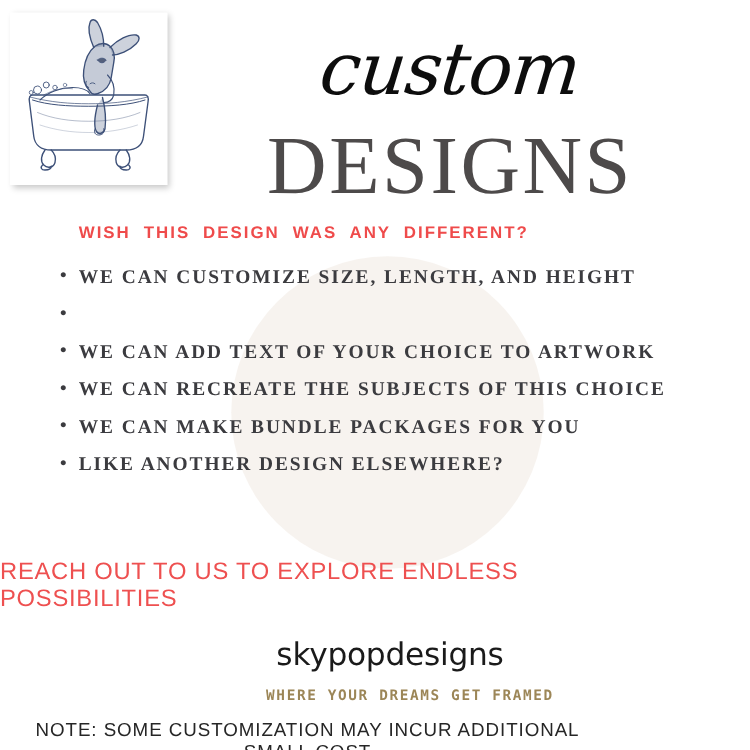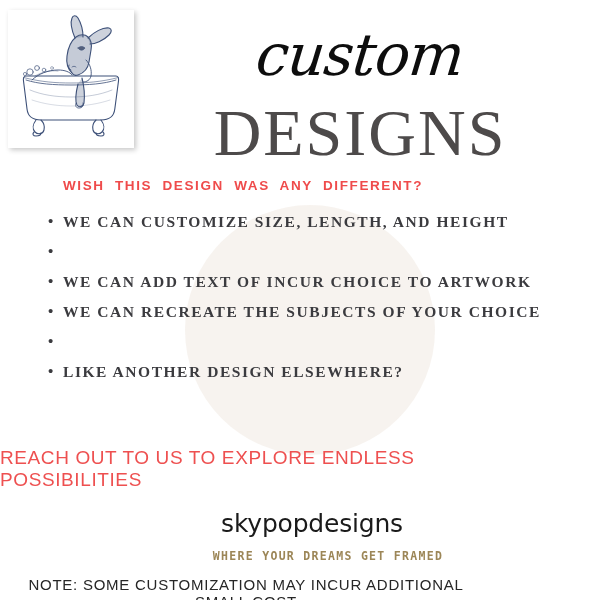--- a/index.html
+++ b/index.html
@@ -247,28 +247,29 @@
   <ul class="feature-list">
     <li class="feature-item">
       <span class="bullet-dot">•</span>
       <span class="feature-text">WE CAN CUSTOMIZE SIZE, LENGTH, AND HEIGHT</span>
     </li>
     <li class="feature-item">
       <span class="bullet-dot">•</span>
     </li>
     <li class="feature-item">
       <span class="bullet-dot">•</span>
-      <span class="feature-text">WE CAN ADD TEXT OF INCUR CHOICE TO ARTWORK</span>
-    </li>
-    <li class="feature-item">
-      <span class="bullet-dot">•</span>
-      <span class="feature-text">WE CAN RECREATE THE SUBJECTS OF YOUR CHOICE</span>
-    </li>
-    <li class="feature-item">
-      <span class="bullet-dot">•</span>
+      <span class="feature-text">WE CAN ADD TEXT OF YOUR CHOICE TO ARTWORK</span>
+    </li>
+    <li class="feature-item">
+      <span class="bullet-dot">•</span>
+      <span class="feature-text">WE CAN RECREATE THE SUBJECTS OF THIS CHOICE</span>
+    </li>
+    <li class="feature-item">
+      <span class="bullet-dot">•</span>
+      <span class="feature-text">WE CAN MAKE BUNDLE PACKAGES FOR YOU</span>
     </li>
     <li class="feature-item">
       <span class="bullet-dot">•</span>
       <span class="feature-text">LIKE ANOTHER DESIGN ELSEWHERE?</span>
     </li>
   </ul>
 
   <div class="cta-line">REACH OUT TO US TO EXPLORE ENDLESS POSSIBILITIES</div>
 
   <div class="brand-name">skypopdesigns</div>

